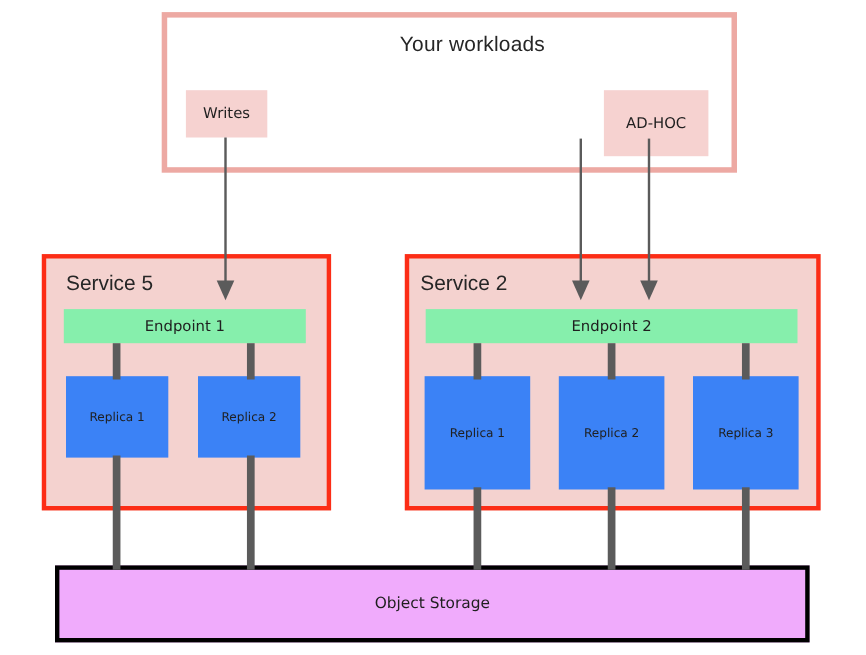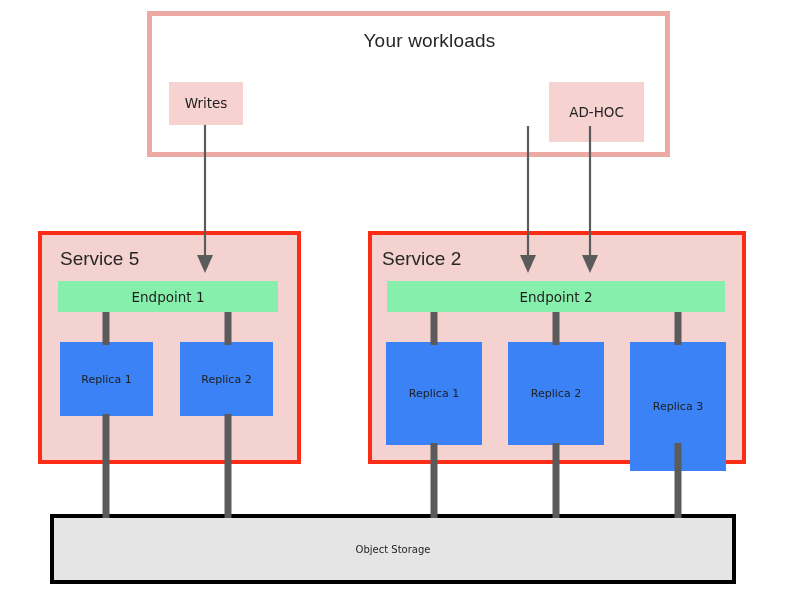--- a/index.html
+++ b/index.html
@@ -93,32 +93,32 @@
     align-items: center;
     justify-content: center;
     font-size: 11px;
     color: #1f1f1f;
     font-family: "DejaVu Sans", sans-serif;
   }
   .rep-s1-1 { left: 60px;  top: 342px; width: 93px; height: 74px; }
   .rep-s1-2 { left: 180px; top: 342px; width: 93px; height: 74px; }
   .rep-s2-1 { left: 386px; top: 342px; width: 96px; height: 103px; }
   .rep-s2-2 { left: 508px; top: 342px; width: 96px; height: 103px; }
-  .rep-s2-3 { left: 630px; top: 342px; width: 96px; height: 129px; }
+  .rep-s2-3 { left: 630px; top: 342px; width: 96px; height: 103px; }
 
   
   .object-storage {
     left: 50px; top: 514px;
     width: 686px; height: 70px;
     border: 4px solid #000000;
-    background: #e5e5e5;
+    background: #f0abfc;
     display: flex;
     align-items: center;
     justify-content: center;
-    font-size: 10px;
+    font-size: 14px;
     color: #1f1f1f;
     font-family: "DejaVu Sans", sans-serif;
   }
 
   
   svg.links {
     position: absolute;
     left: 0; top: 0;
     width: 787px; height: 595px;
     overflow: visible;

